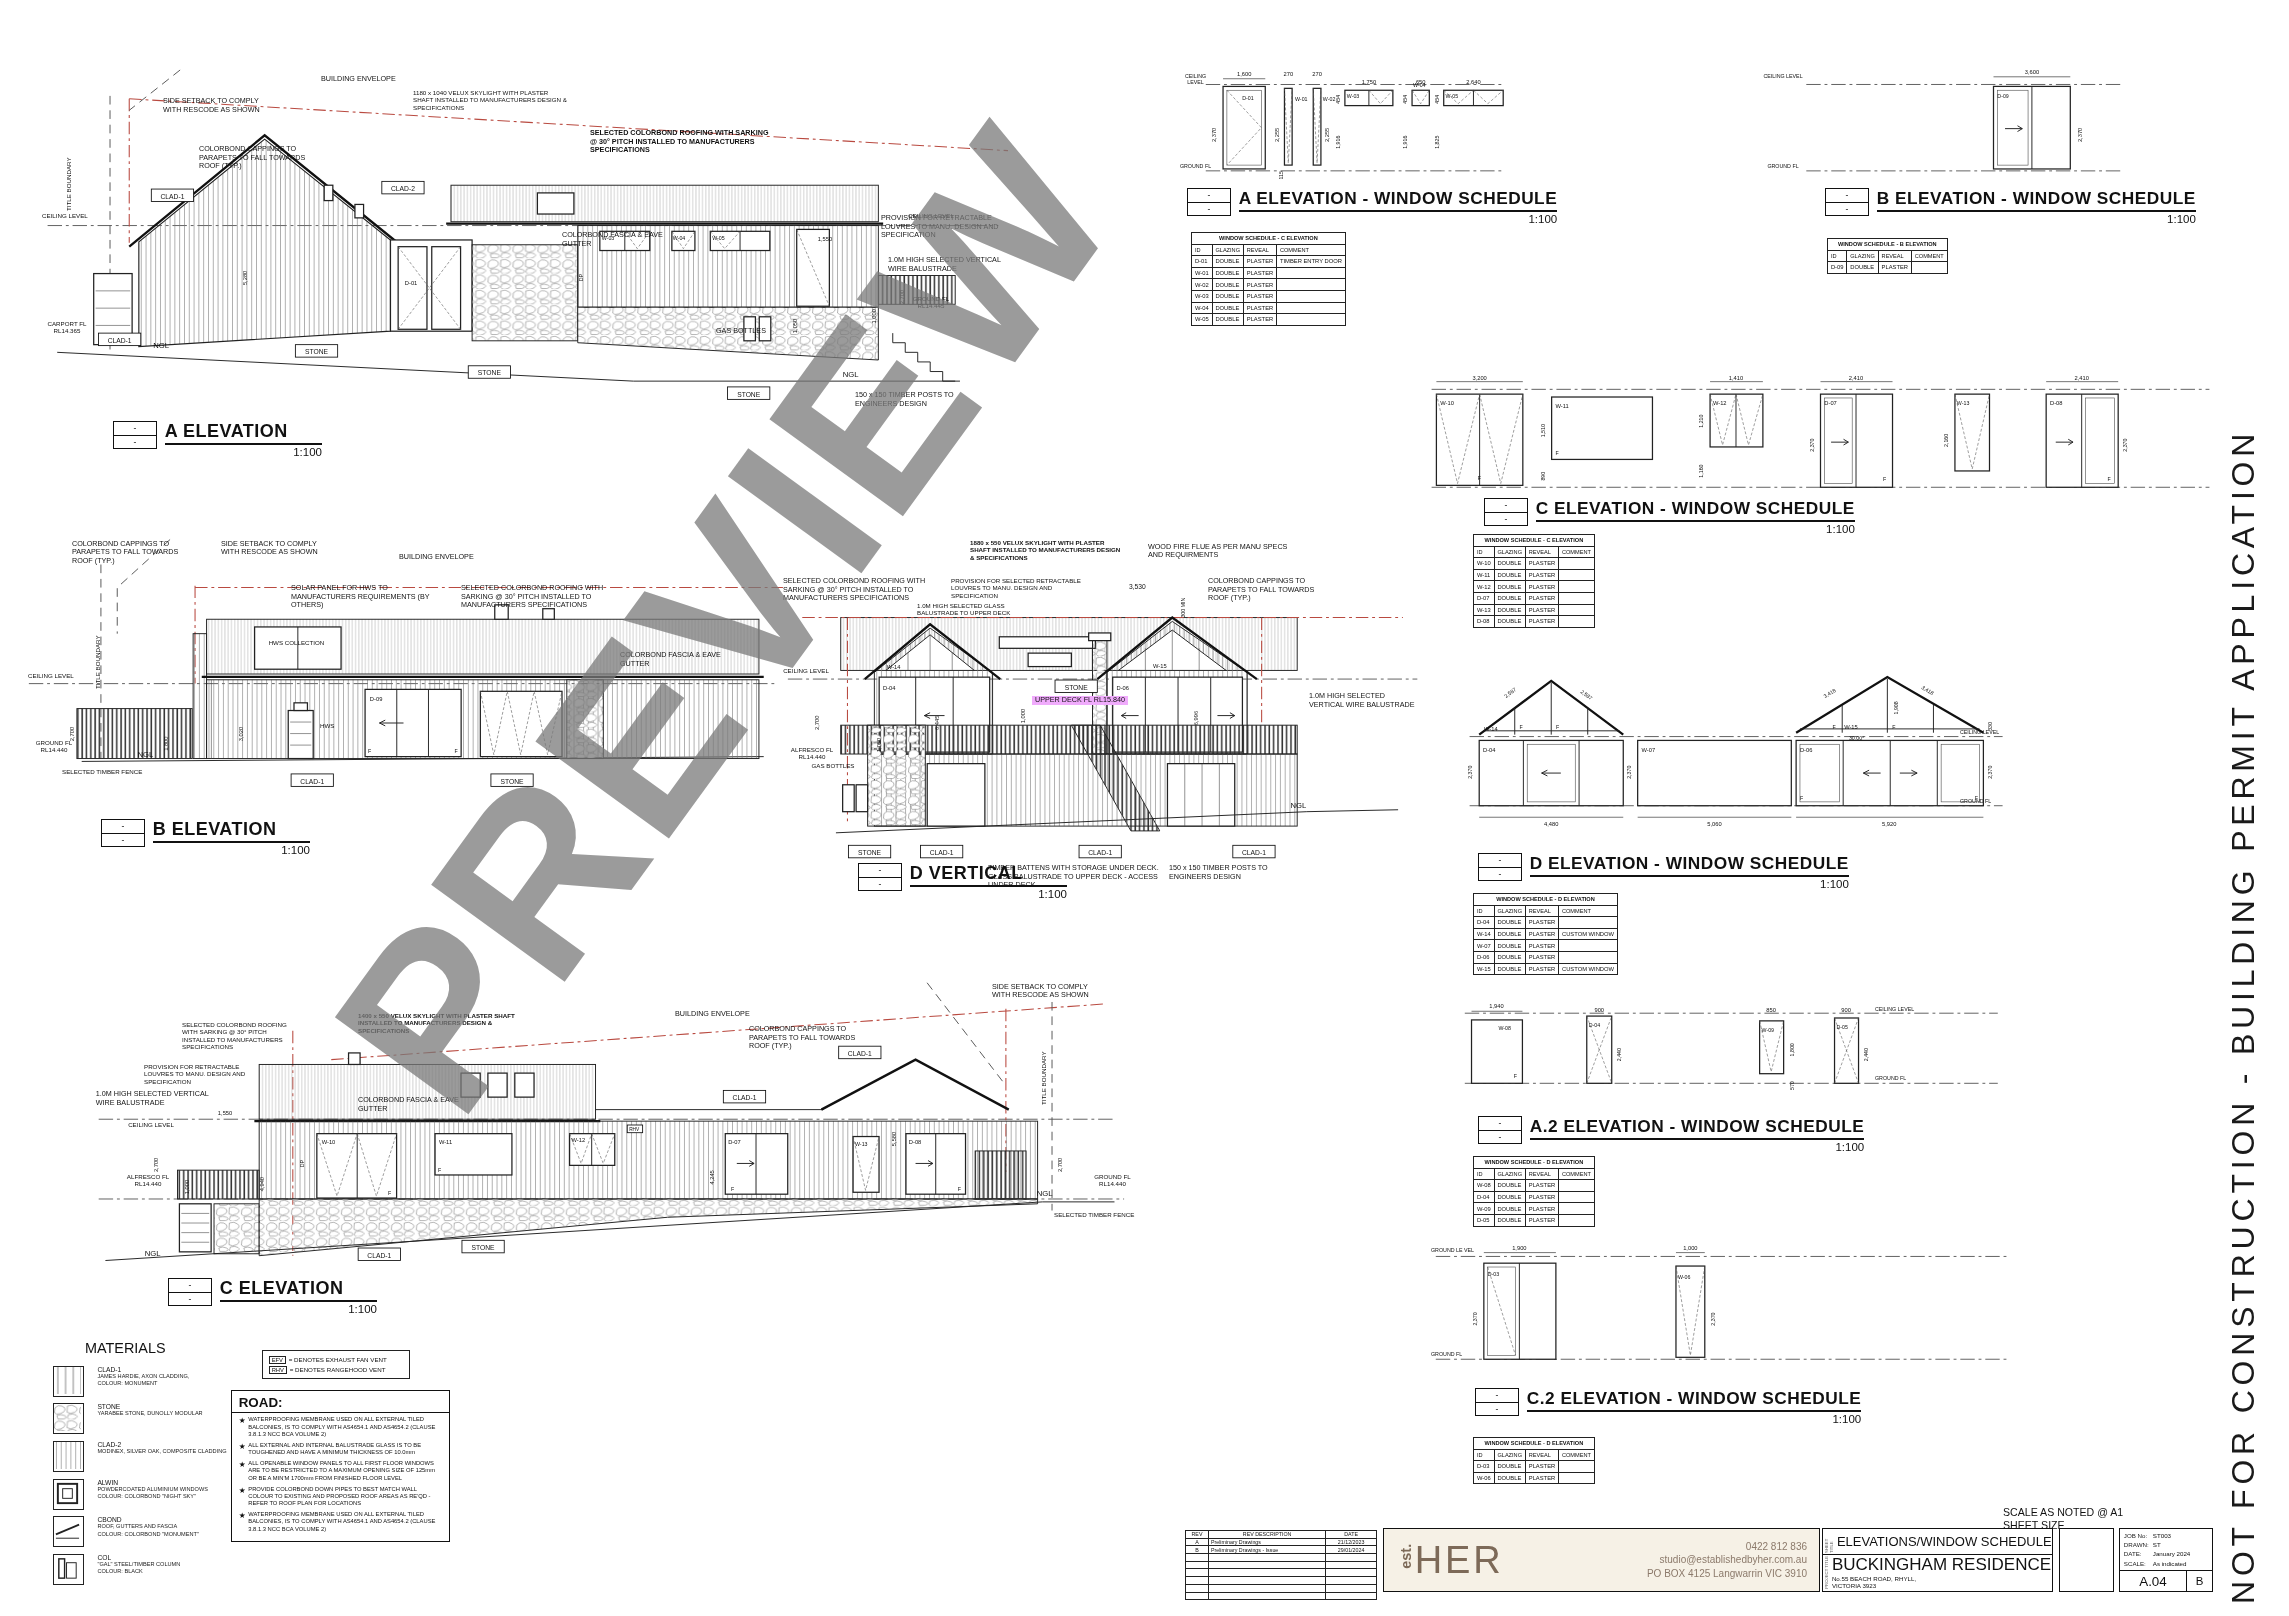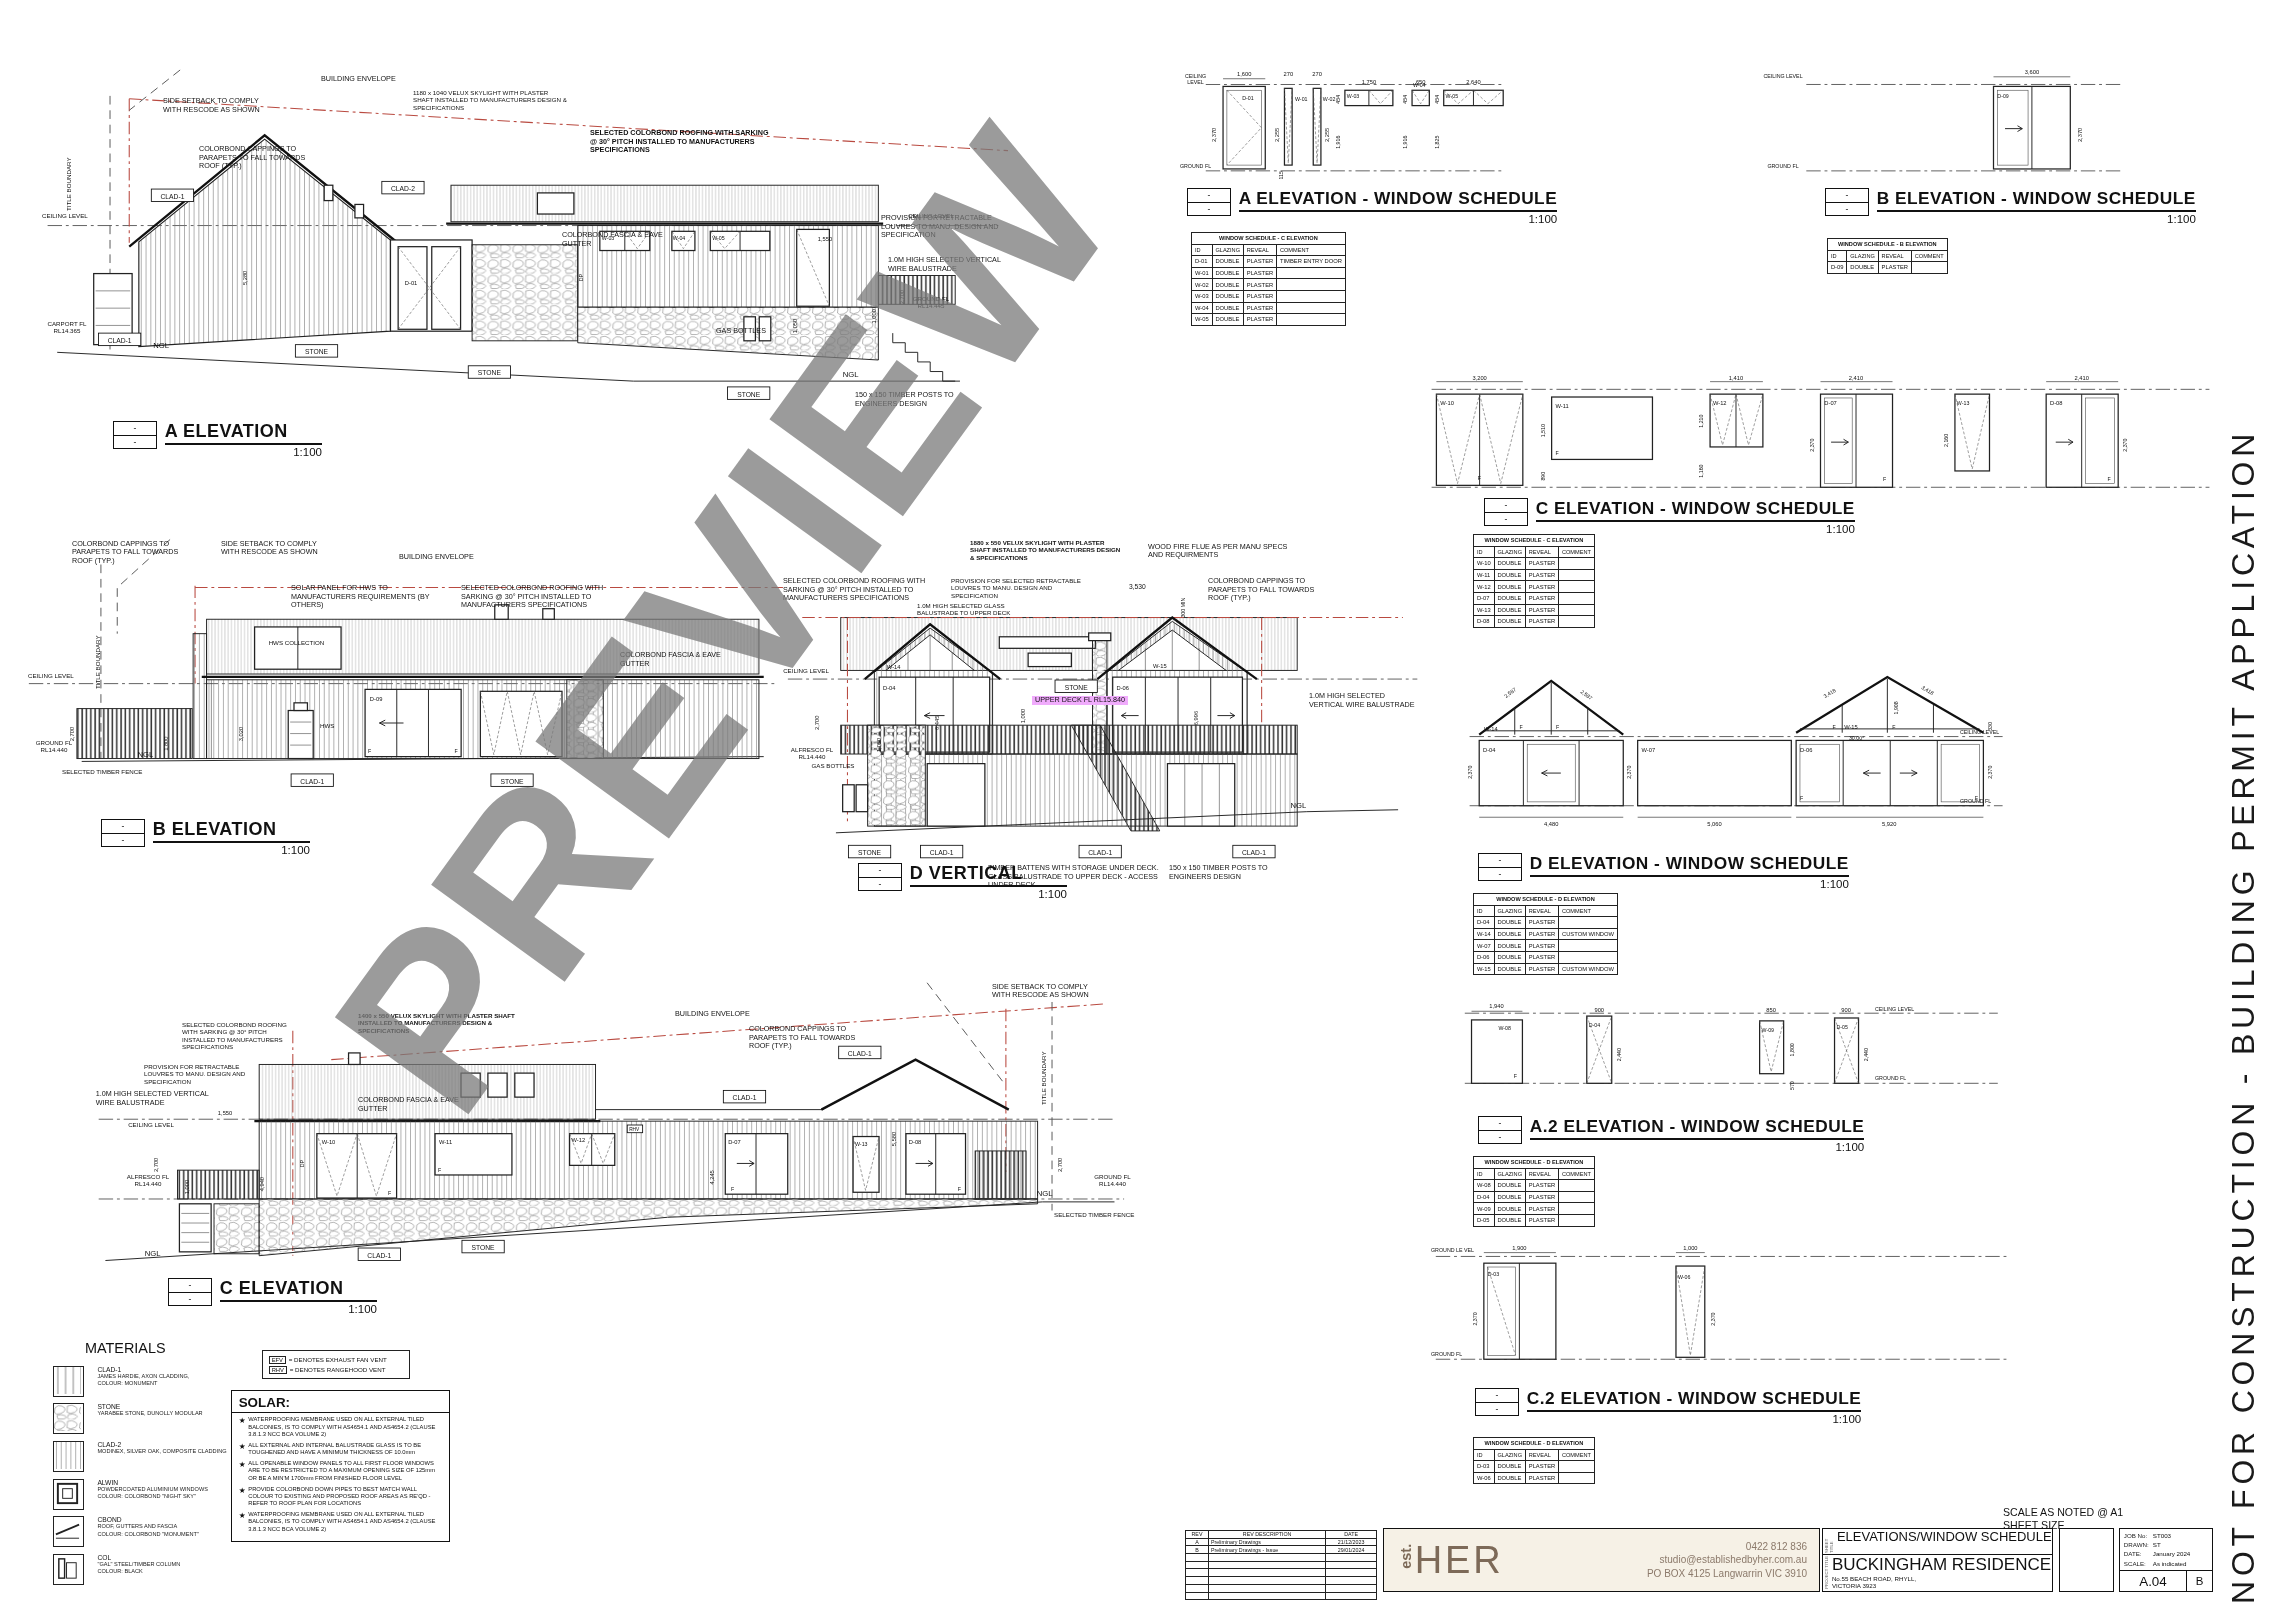--- a/index.html
+++ b/index.html
@@ -59,21 +59,21 @@
   .sidetext div{writing-mode:vertical-rl;transform:rotate(180deg);height:100%;width:100%;
     font-size:32px;letter-spacing:4.8px;color:#1a1a1a;white-space:nowrap;}
   
   .tb{position:absolute;border:1.3px solid #111;background:#fff;box-sizing:border-box;}
   table.rev{position:absolute;border-collapse:collapse;font-size:5.3px;background:#fff;}
   table.rev td,table.rev th{border:1px solid #222;height:6.7px;padding:0 1.9px;font-weight:normal;white-space:nowrap;}
   .logo-block{background:#f6f1e6;display:flex;align-items:center;}
   .logo-est{transform:rotate(-90deg);font-size:14.4px;color:#7d6a58;font-weight:bold;width:17.3px;flex:none;}
   .logo-her{font-size:38px;color:#7d6a58;letter-spacing:2.9px;font-weight:400;flex:none;}
   .contact{margin-left:auto;text-align:right;font-size:10px;color:#8c7a6b;line-height:1.35;padding-right:12px;}
-  .tt-row{display:flex;align-items:flex-start;border-bottom:1.2px solid #111;}
+  .tt-row{display:flex;align-items:center;border-bottom:1.2px solid #111;}
   .tt-vert{writing-mode:vertical-rl;transform:rotate(180deg);font-size:4.3px;color:#666;padding:1px;flex:none;}
   .job-table{font-size:6.2px;line-height:1.5;padding:1.9px 3.8px;}
   .job-table span.lab{display:inline-block;width:29px;color:#222;}
   .shno{display:flex;border-top:1.2px solid #111;}
   .shno .n{flex:1;text-align:center;font-size:13.4px;padding:2.9px 0;border-right:1.2px solid #111;}
   .shno .r{width:25px;text-align:center;font-size:11.5px;padding:3.8px 0;}
 </style>
 </head>
 <body>
 
@@ -1049,21 +1049,21 @@
         <span class="legend-code">EFV</span>
         <span>= DENOTES EXHAUST FAN VENT</span>
       </div>
   <div class="legend-row">
         <span class="legend-code">RHV</span>
         <span>= DENOTES RANGEHOOD VENT</span>
       </div>
 </div>
 
 <div class="notes-box" style="left:231px;top:1390px;width:204px">
-  <div class="notes-title">SOLAR:</div>
+  <div class="notes-title">ROAD:</div>
   <div class="note-item">
         <span class="note-star">★</span>
         <span>WATERPROOFING MEMBRANE USED ON ALL EXTERNAL TILED BALCONIES, IS TO COMPLY WITH AS4654.1 AND AS4654.2 (CLAUSE 3.8.1.3 NCC BCA VOLUME 2)</span>
       </div>
   <div class="note-item">
         <span class="note-star">★</span>
         <span>ALL EXTERNAL AND INTERNAL BALUSTRADE GLASS IS TO BE TOUGHENED AND HAVE A MINIMUM THICKNESS OF 10.0mm</span>
       </div>
   <div class="note-item">
         <span class="note-star">★</span>

